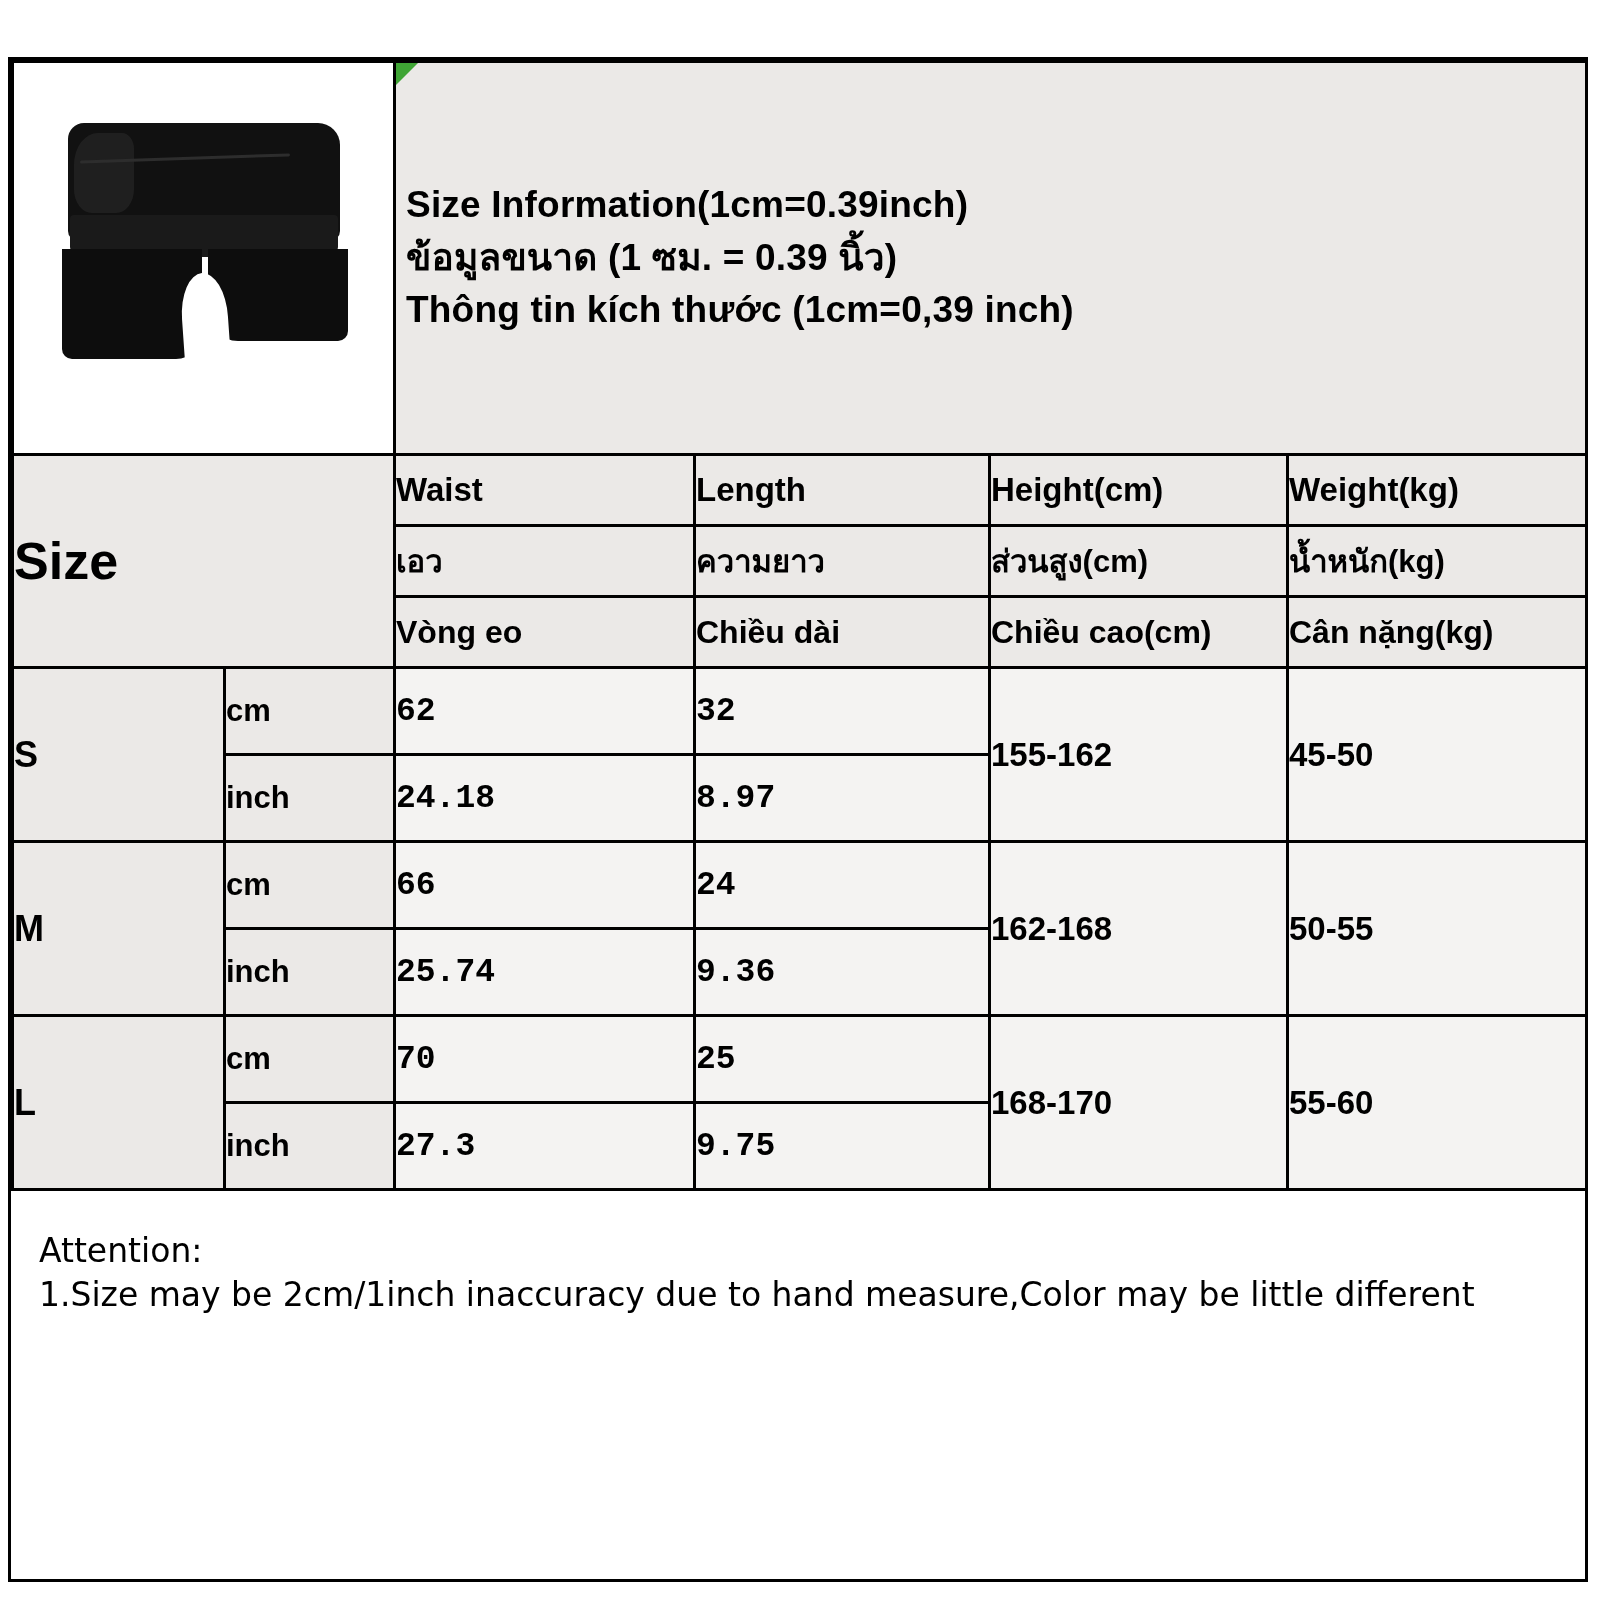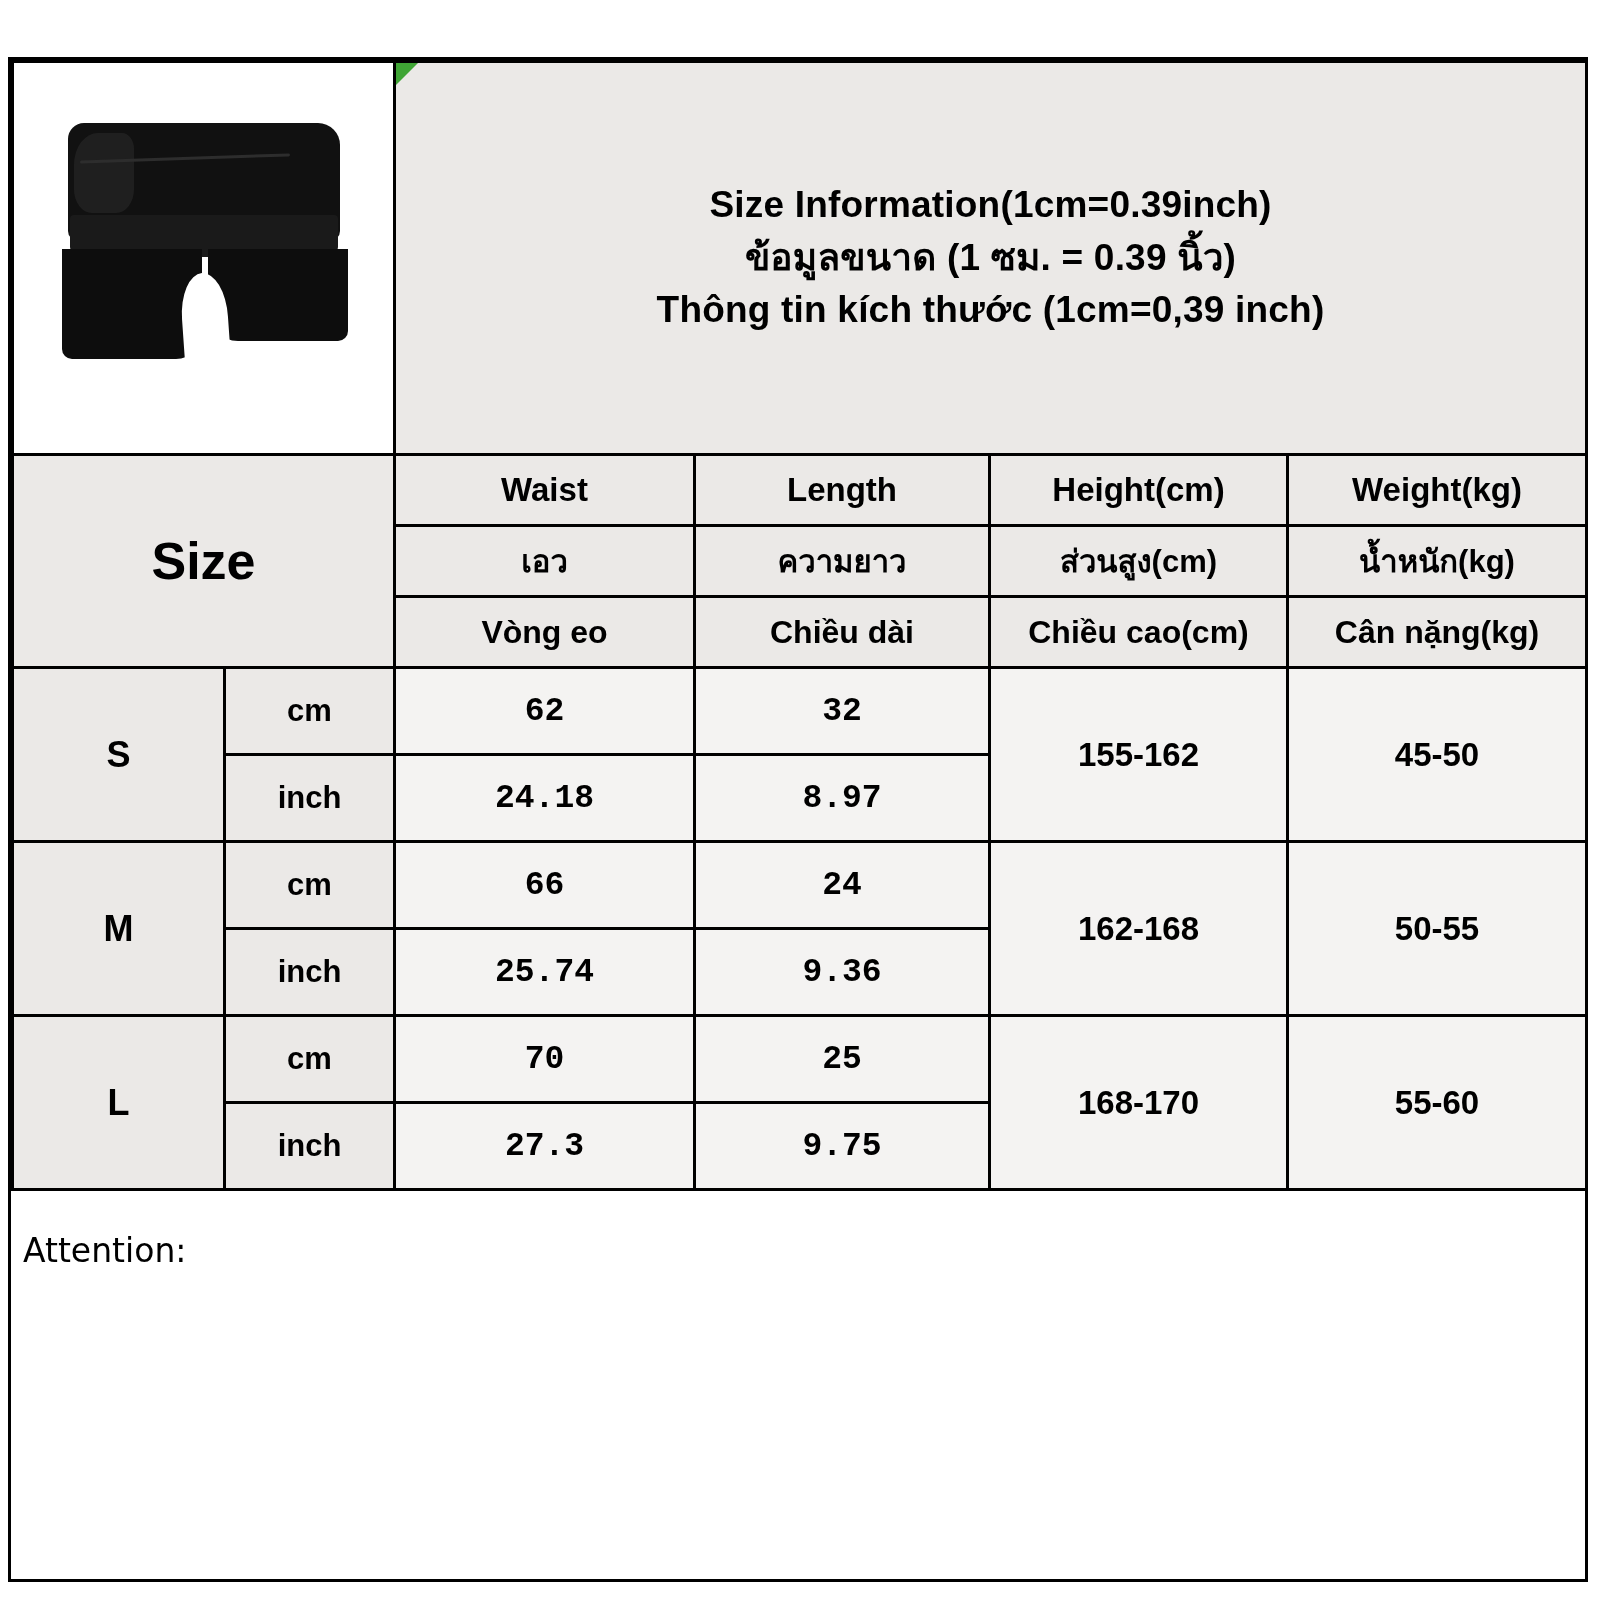--- a/index.html
+++ b/index.html
@@ -26,21 +26,20 @@
     background: #ffffff;
   }
 
   table.size-table {
     border-collapse: collapse;
     width: 100%;
     table-layout: fixed;
   }
   table.size-table td {
     border: 3px solid #000;
-    text-align: center;
     vertical-align: middle;
     font-weight: bold;
     background: #ebe9e7;
     padding: 0;
   }
 
   
   .img-cell {
     width: 382px;
     height: 390px;
@@ -176,21 +175,21 @@
     background: #f4f3f2 !important;
   }
   .row-h { height: 87px; }
 
   
   .attention {
     position: absolute;
     left: 0px;
     top: 1164px;
     width: 100%;
-    padding: 6px 12px 0 12px;
+    padding: 6px 12px 0 28px;
     box-sizing: border-box;
     font-size: 33px;
     line-height: 1.28;
     font-family: "DejaVu Sans", sans-serif;
     font-weight: normal;
   }
   .attention p { margin: 0 0 2px 0; }
 </style>
 </head>
 <body>
@@ -289,15 +288,16 @@
       <tr class="row-h">
         <td class="unit">inch</td>
         <td class="val">27.3</td>
         <td class="val">9.75</td>
       </tr>
     </tbody>
   </table>
 
   <div class="attention">
     <p>Attention:</p>
+    <p>1.Size may be 2cm/1inch inaccuracy due to hand measure,Color may be little different</p>
   </div>
 
 </div>
 
 </body></html>

